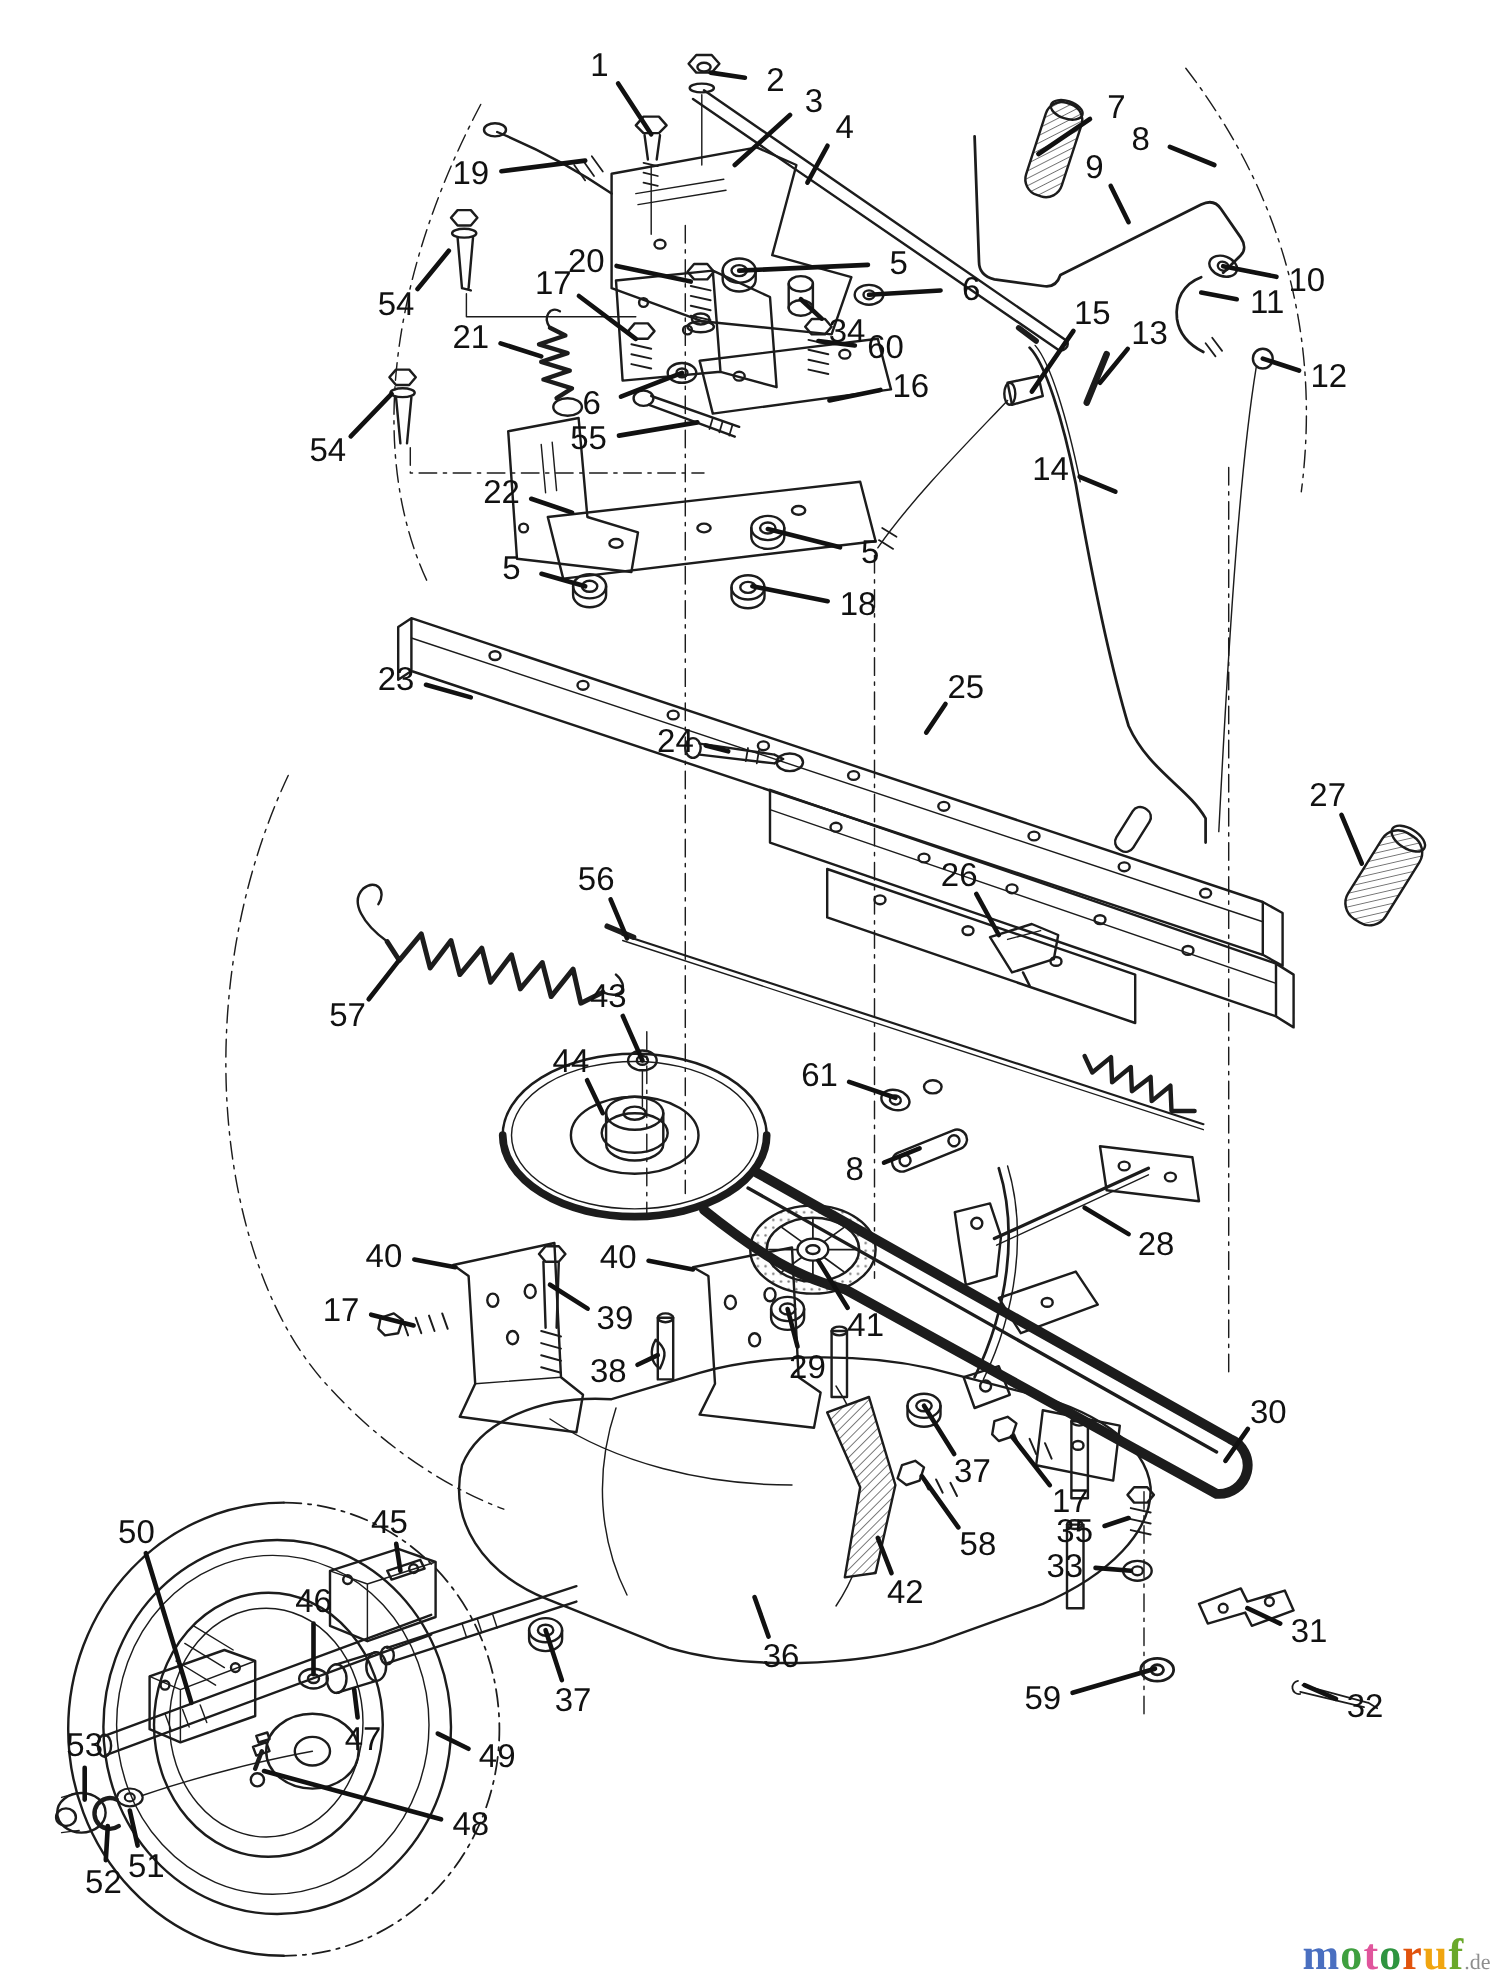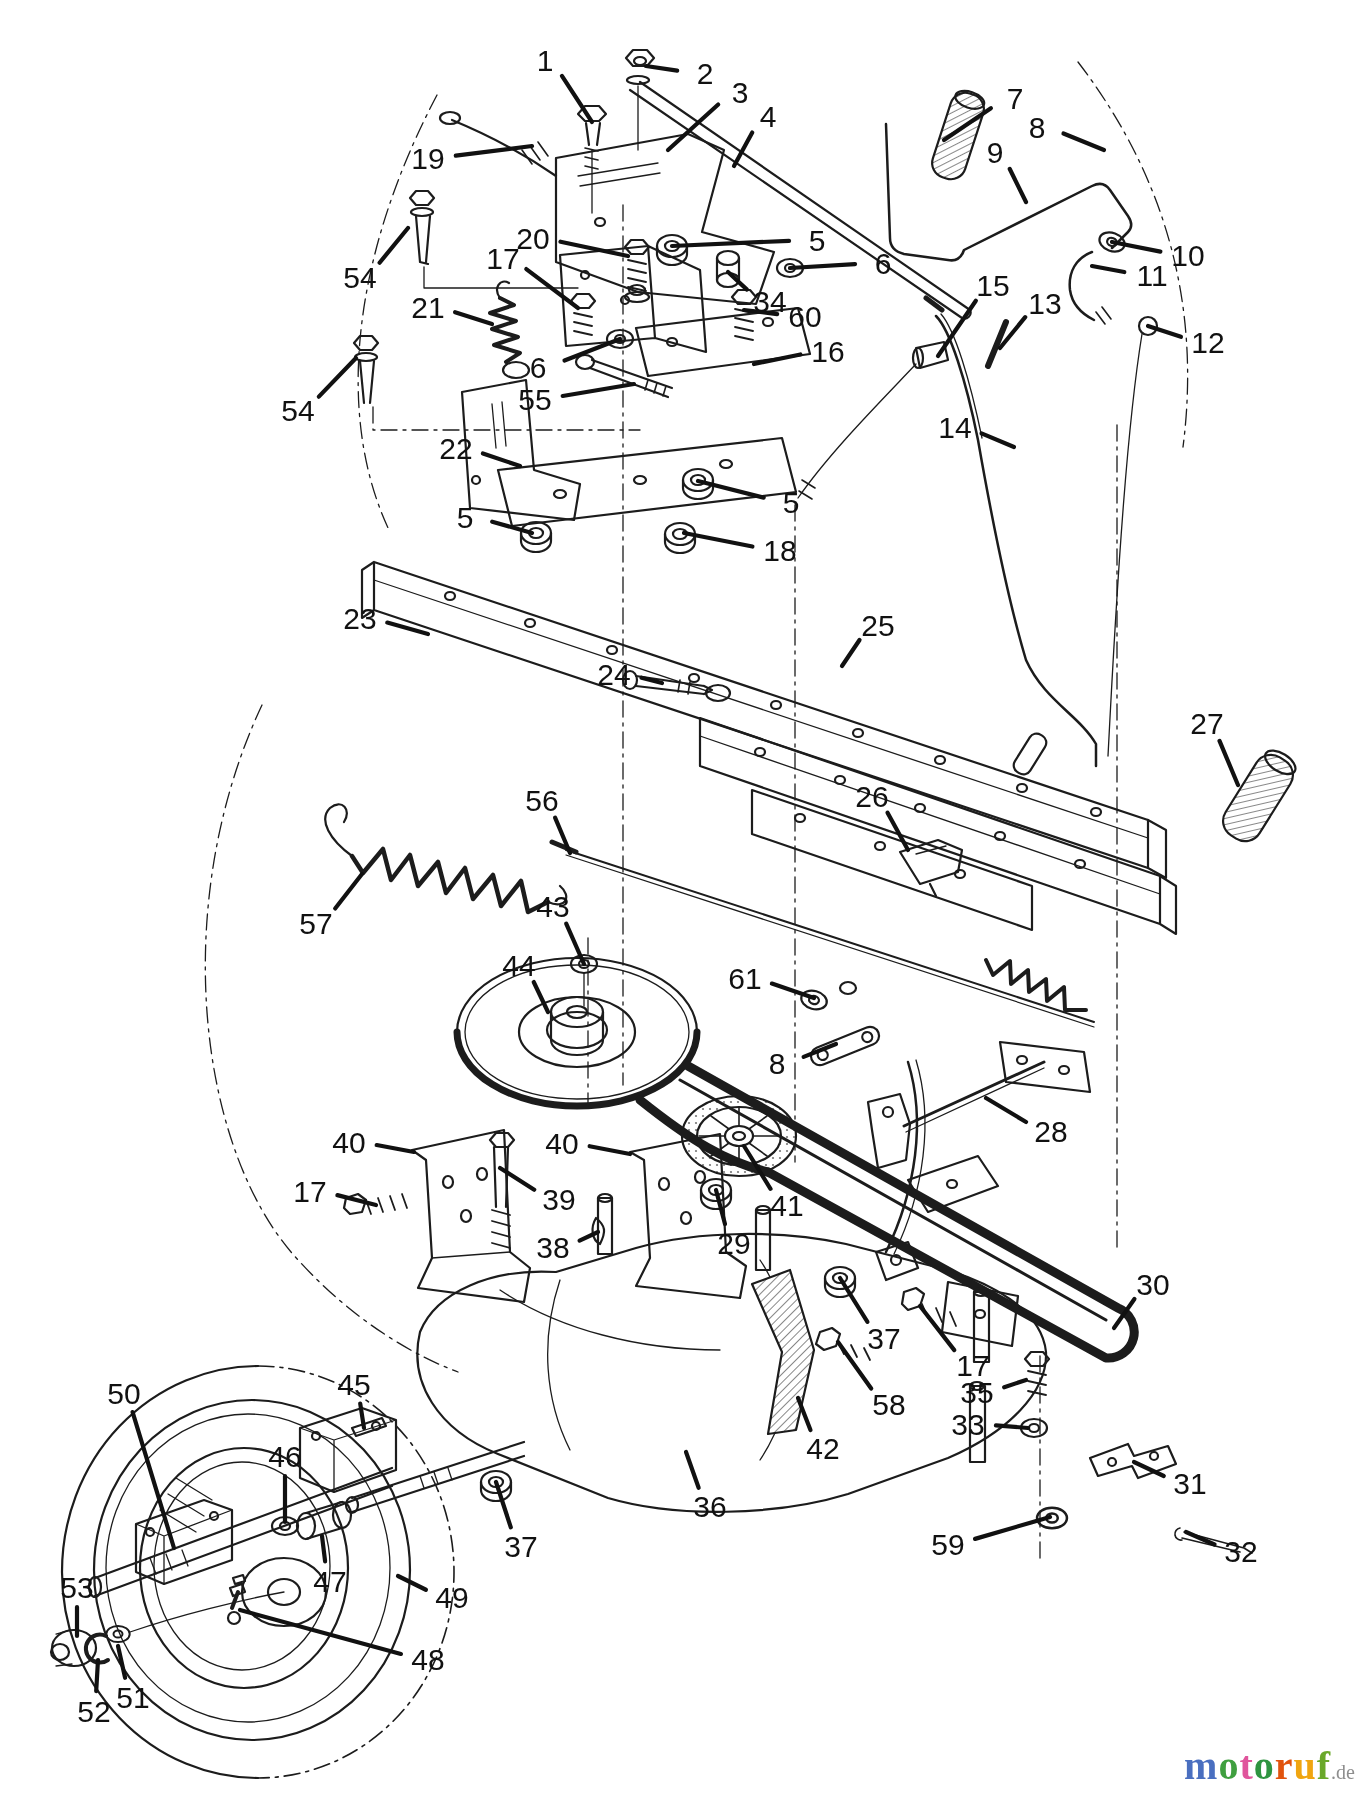--- a/index.html
+++ b/index.html
@@ -5,21 +5,21 @@
   html,body{margin:0;padding:0;}
   body{
     width:1369px;height:1800px;position:relative;background:#ffffff;
     font-family:"Liberation Sans",sans-serif;overflow:hidden;
   }
   #stage{position:absolute;inset:0;}
   .art{fill:none;stroke:#1c1c1c;stroke-width:2.2;stroke-linecap:round;stroke-linejoin:round;}
   .leader{stroke:#111;stroke-width:4.2;stroke-linecap:round;}
   text.callout{font:400 30px "Liberation Sans",sans-serif;fill:#111;
     text-anchor:middle;dominant-baseline:central;}
-  .wm{position:absolute;right:14px;bottom:14px;
+  .wm{position:absolute;right:14px;bottom:3px;
     font-family:"Liberation Serif",serif;font-weight:700;font-size:40px;
     letter-spacing:1px;line-height:1;}
   .wm span{display:inline-block;}
   .wm .suffix{font-size:20px;font-weight:400;letter-spacing:0;}
 </style>
 </head>
 <body>
 
 <svg id="stage" viewBox="0 0 1369 1800" xmlns="http://www.w3.org/2000/svg">
   <defs>

